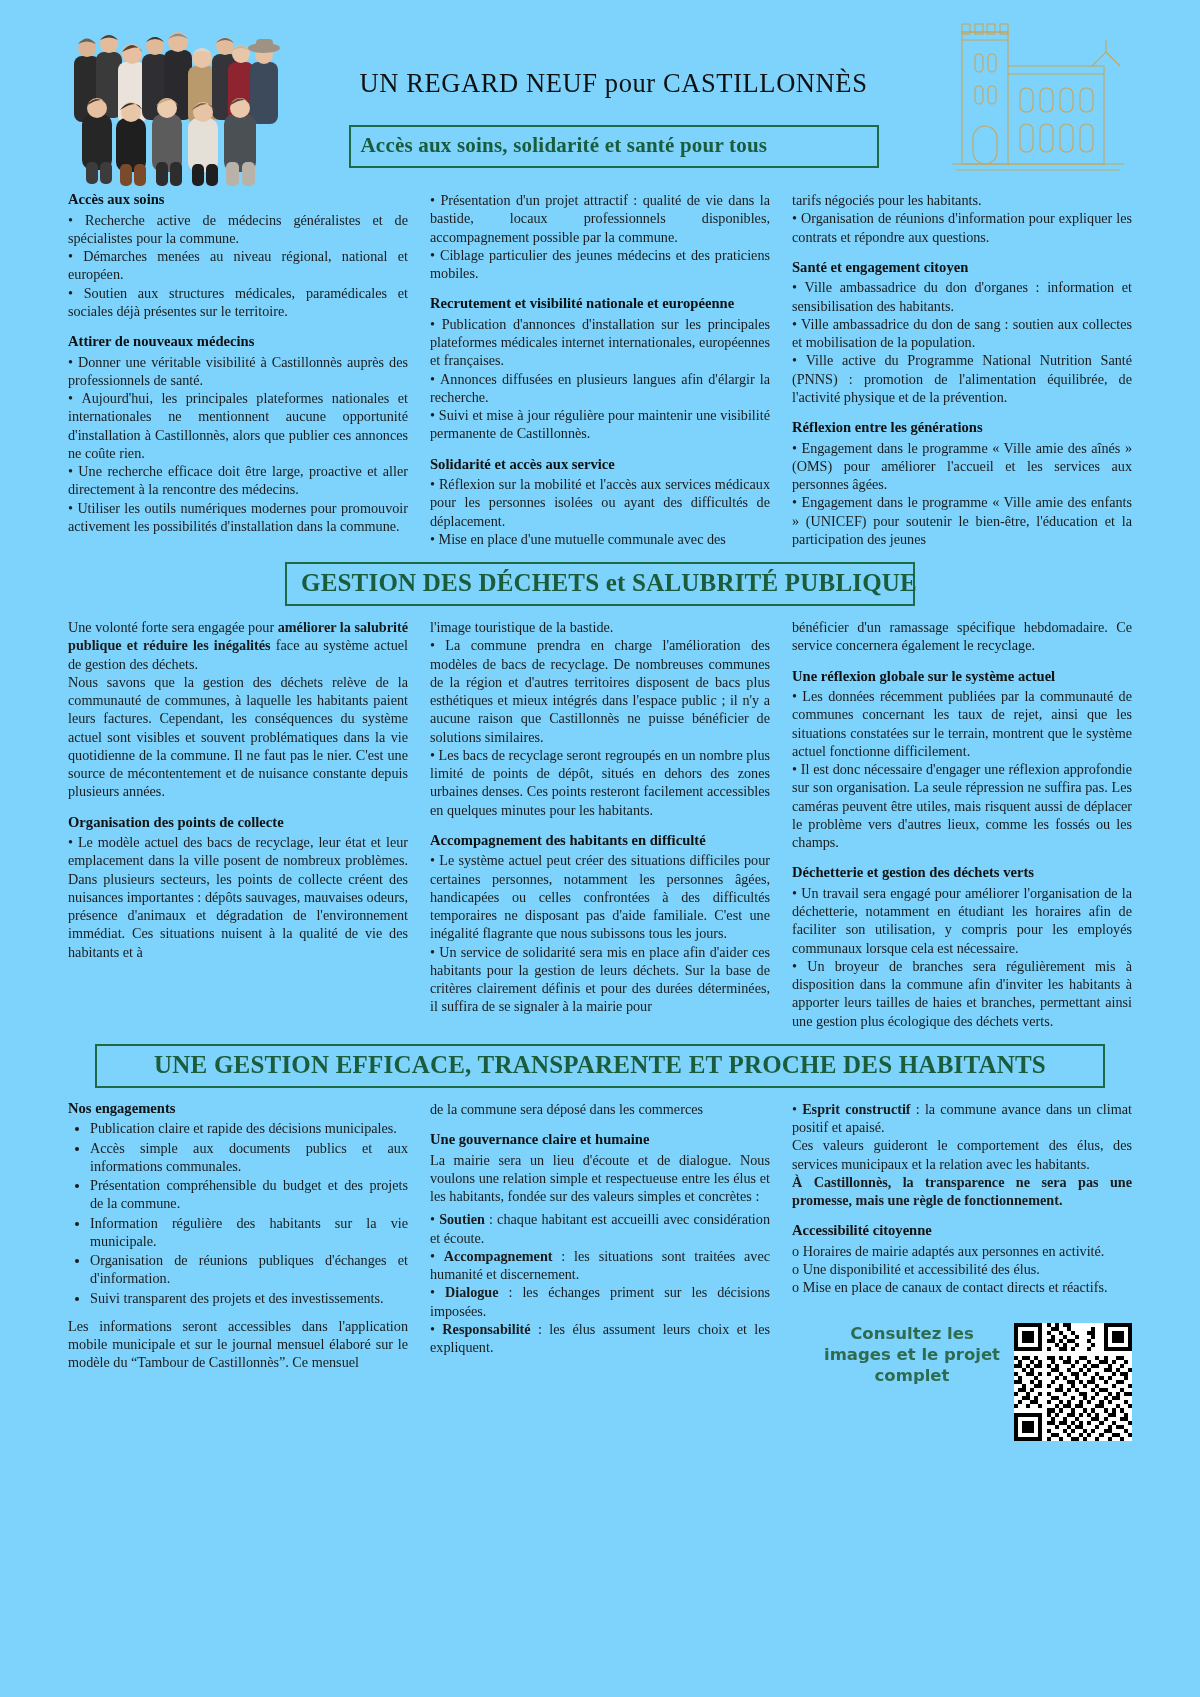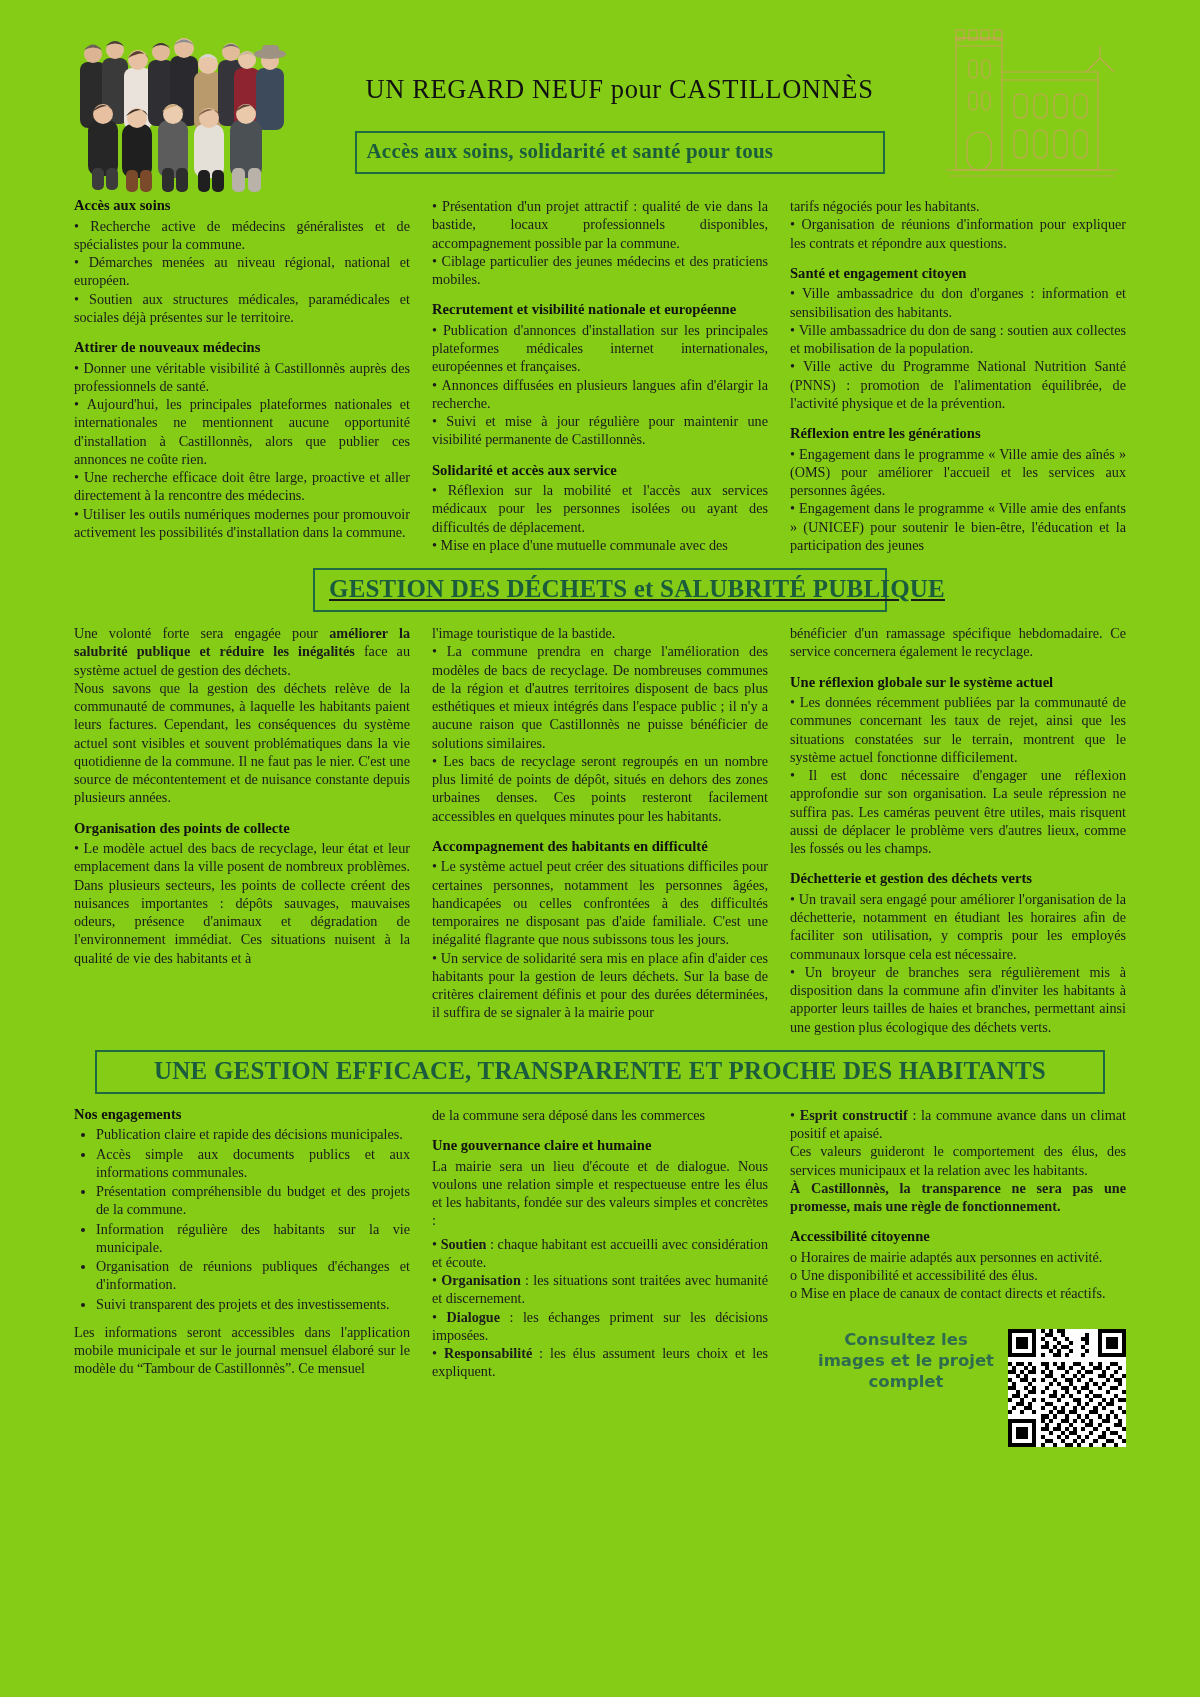--- a/index.html
+++ b/index.html
@@ -8,22 +8,22 @@
     width:1200px;
     font-family:"Liberation Serif","DejaVu Serif",serif;
     color:#1a1a1a;
     -webkit-font-smoothing:antialiased;
   }
   .page{
     position:relative;
     width:1200px;
     min-height:1697px;
     box-sizing:border-box;
-    padding:12px;
-    background:#84cc16;
+    padding:6px;
+    background:#7dd3fc;
   }
 
   
   .header{
     position:relative;
     height:185px;
     display:flex;
     align-items:flex-start;
   }
   .team-photo{
@@ -83,21 +83,21 @@
     padding:5px 14px 7px 14px;
   }
   .band .btxt{
     font-size:25px;
     font-weight:700;
     color:#1a5c3b;
     text-align:center;
     letter-spacing:.2px;
     white-space:nowrap;
   }
-  .band-waste{width:574px;text-decoration:underline;}
+  .band-waste{width:630px;}
   .band-gov{width:1010px;}
 
   
   .cols{
     display:flex;
     gap:22px;
     padding:0 62px;
     box-sizing:border-box;
     align-items:flex-start;
   }
@@ -378,21 +378,21 @@
       <div class="spacer-sm"></div>
       <p class="para">Les informations seront accessibles dans l'application mobile municipale et sur le journal mensuel élaboré sur le modèle du “Tambour de Castillonnès”. Ce mensuel</p>
     </div>
 
     <div class="col">
       <p class="para">de la commune sera déposé dans les commerces</p>
       <h3 class="sec">Une gouvernance claire et humaine</h3>
       <p class="para">La mairie sera un lieu d'écoute et de dialogue. Nous voulons une relation simple et respectueuse entre les élus et les habitants, fondée sur des valeurs simples et concrètes :</p>
       <div class="spacer-xs"></div>
       <p class="bullet"><span class="b">Soutien</span><span> : chaque habitant est accueilli avec considération et écoute.</span></p>
-      <p class="bullet"><span class="b">Organisation</span><span> : les situations sont traitées avec humanité et discernement.</span></p>
+      <p class="bullet"><span class="b">Accompagnement</span><span> : les situations sont traitées avec humanité et discernement.</span></p>
       <p class="bullet"><span class="b">Dialogue</span><span> : les échanges priment sur les décisions imposées.</span></p>
       <p class="bullet"><span class="b">Responsabilité</span><span> : les élus assument leurs choix et les expliquent.</span></p>
     </div>
 
     <div class="col">
       <p class="bullet"><span class="b">Esprit constructif</span><span> : la commune avance dans un climat positif et apaisé.</span></p>
       <p class="para">Ces valeurs guideront le comportement des élus, des services municipaux et la relation avec les habitants.</p>
       <p class="para b">À Castillonnès, la transparence ne sera pas une promesse, mais une règle de fonctionnement.</p>
       <h3 class="sec">Accessibilité citoyenne</h3>
       <p class="bullet circ">Horaires de mairie adaptés aux personnes en activité.</p>

